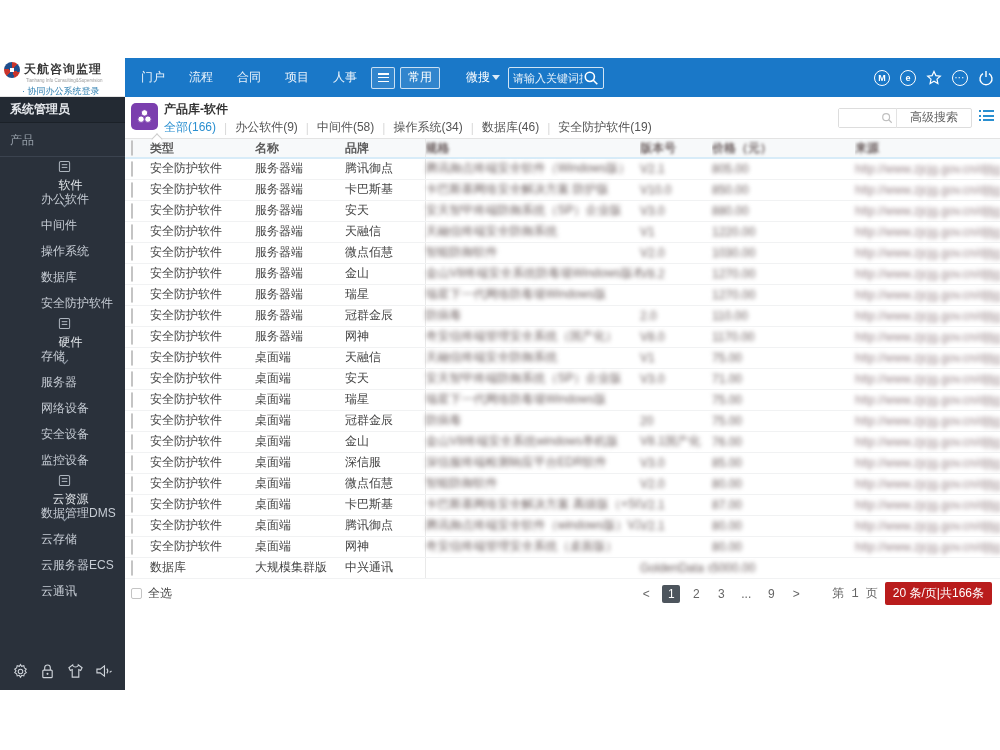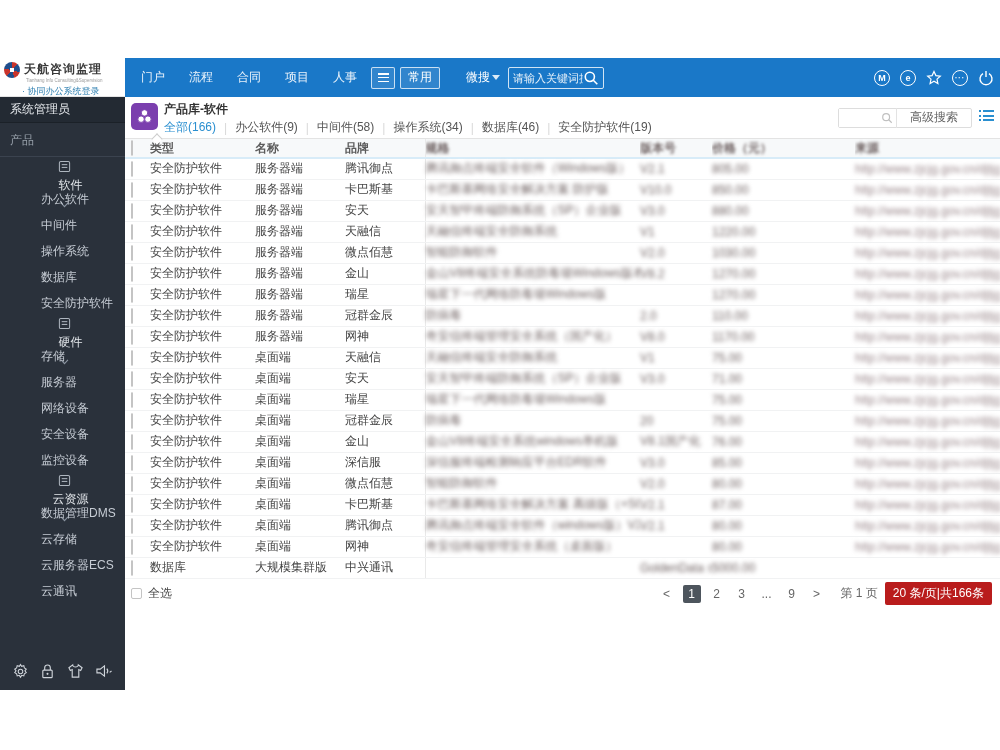--- a/index.html
+++ b/index.html
@@ -29,21 +29,21 @@
   .caret-down { width:0; height:0; border-left:4px solid transparent; border-right:4px solid transparent; border-top:5px solid rgba(255,255,255,.85); margin-left:2px; }
   .wsearch-box { margin-left:8px; width:96px; height:22px; border:1px solid rgba(255,255,255,.8); border-radius:2px; display:flex; align-items:center; padding:0 4px; }
   .wsearch-box input { flex:1; width:60px; background:transparent; border:none; outline:none; color:#fff; font-size:11px; }
   .wsearch-box input::placeholder { color:rgba(255,255,255,.9); }
   .acct-icons { position:absolute; right:6px; top:0; height:39px; display:flex; align-items:center; gap:10px; }
   .circle-ic { width:16px; height:16px; border:1.3px solid #fff; border-radius:50%; display:flex; align-items:center; justify-content:center; font-size:9px; font-weight:bold; color:#fff; }
   .svg-ic { width:16px; height:16px; display:block; }
 
   
   .sidebar { position:absolute; left:0; top:39px; width:125px; height:593px; background:#2a313b; color:#cdd3da; }
-  .role-band { height:26px; background:#232a33; border-bottom:1px solid #1b2128; display:flex; align-items:center; padding-left:10px; font-size:12px; color:#e7eaee; }
+  .role-band { height:26px; background:#232a33; border-bottom:1px solid #1b2128; display:flex; align-items:center; padding-left:10px; font-size:12px; color:#e7eaee;font-weight:bold; }
   .section-label { padding:9px 0 7px 10px; font-size:12px; color:#98a1ab; }
   .side-divider { border:none; border-top:1px solid #3b434f; margin:0 0 2px 0; }
   .grp-row { height:27px; display:flex; align-items:center; padding:0 10px 0 13px; cursor:pointer;flex-direction:column; }
   .grp-label { font-size:12px; color:#e2e6ea; margin-left:13px; flex:1; }
   .sub-item { height:26px; display:flex; align-items:center; padding-left:41px; font-size:12px; color:#c6ccd4; cursor:pointer; }
   .side-foot { position:absolute; left:0; bottom:0; width:125px; height:38px; display:flex; align-items:center; justify-content:space-around; padding:0 6px; }
   .side-foot svg { display:block; }
 
   
   .main { position:absolute; left:125px; top:39px; width:875px; height:593px; background:#fff; }
@@ -75,21 +75,21 @@
   .bl { filter:blur(2px); color:#6f6262; }
   .bl-src { filter:blur(2px); color:#9a878b; }
   .bl-hd { filter:blur(1.8px); color:#6f6262; display:inline-block; }
 
   
   .foot-row { display:flex; align-items:center; justify-content:space-between; height:30px; padding:0 8px 0 0; }
   .sel-all { display:flex; align-items:center; gap:6px; font-size:12px; color:#444; }
   .pager { display:flex; align-items:center; gap:7px; font-size:12px; color:#666; }
   .pg { min-width:18px; height:18px; line-height:18px; text-align:center; cursor:pointer; border-radius:2px; }
   .pg.active { background:#4d555d; color:#fff; }
-  .pg-jump { margin-left:8px; white-space:nowrap; }
+  .pg-jump { margin-left:20px; white-space:nowrap;font-family:Liberation Mono, monospace; }
   .pg-badge { background:#b91c1c; color:#fff; padding:3px 8px; border-radius:2px; white-space:nowrap; cursor:pointer; }
 </style>
 </head>
 <body>
 
 <div class="app">
 
   <div class="logo-box">
     <div class="logo-row">
       <span class="pinwheel"></span>

